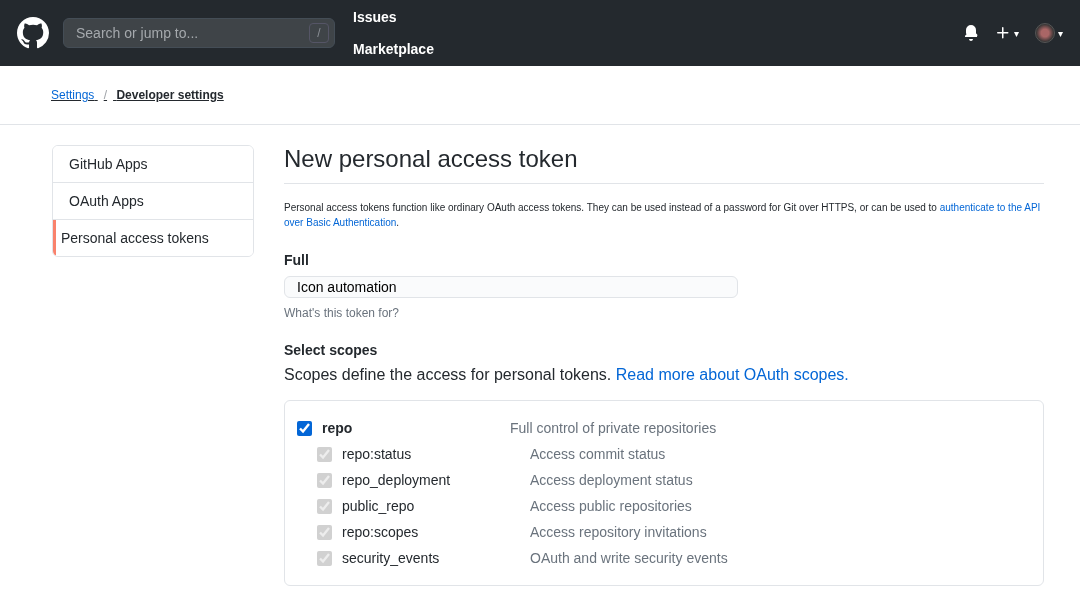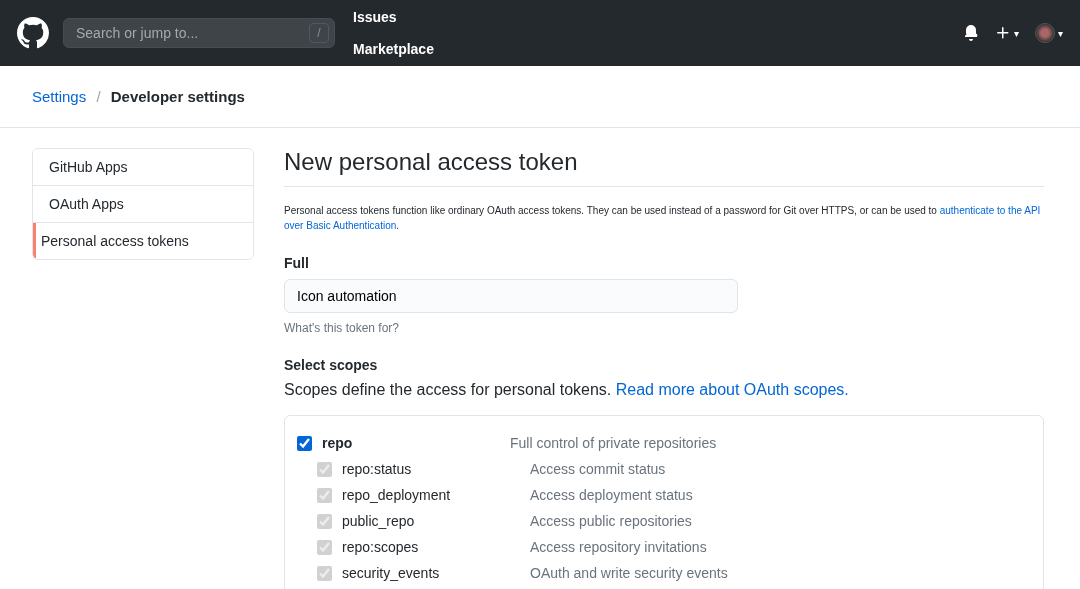--- a/index.html
+++ b/index.html
@@ -9,36 +9,36 @@
 .search { position: relative; display: flex; align-items: center; }
 .search input { background: #3f4448; border: 1px solid #444d56; border-radius: 6px; height: 30px; width: 272px; padding: 0 12px; color: #ccc; font-size: 14px; outline: none; }
 .search input::placeholder { color: #a5a9ad; }
 .slash { position: absolute; right: 6px; border: 1px solid #556; border-radius: 4px; width: 20px; height: 20px; display: flex; align-items: center; justify-content: center; color: #8a8f95; font-size: 12px; }
 .nav { display: flex; gap: 16px; margin-left: 18px; flex-direction: column; }
 .nav a { color: #fff; font-weight: 600; font-size: 14px; text-decoration: none; }
 .header-right { margin-left: auto; display: flex; align-items: center; gap: 16px; color: #fff; }
 .icon-btn { color: #fff; cursor: pointer; display: flex; align-items: center; gap: 3px; }
 .avatar { width: 20px; height: 20px; border-radius: 50%; background: radial-gradient(circle,#a66 30%, #333 70%); border: 1px solid #555; }
 .caret { font-size: 10px; }
-.breadcrumb-bar { border-bottom: 1px solid #e1e4e8; padding: 22px 32px; font-size: 15px; }
+.breadcrumb-bar { border-bottom: 1px solid #e1e4e8; padding: 22px 51px; font-size: 12px; text-decoration: underline; }
 .breadcrumb-bar a { color: #0366d6; text-decoration: none; }
 .breadcrumb-bar .sep { color: #9ea2a7; padding: 0 6px; }
 .breadcrumb-bar .current { color: #24292e; font-weight: 600; }
 .main { display: flex; padding: 20px 32px; gap: 30px; }
 .sidebar { width: 222px; flex-shrink: 0; }
-.sidebar-box { border: 1px solid #e1e4e8; border-radius: 6px; overflow: hidden; }
+.sidebar-box { border: 1px solid #e1e4e8; border-radius: 6px; overflow: hidden; margin-left: 20px; }
 .side-item { display: block; padding: 10px 16px; font-size: 14px; color: #24292e; border-bottom: 1px solid #e1e4e8; cursor: pointer; background: #fff; }
 .side-item:last-child { border-bottom: none; }
 .side-item.active { border-left: 3px solid #f9826c; padding-left: 5px; font-weight: 400; }
 .content { flex: 1; max-width: 760px; }
 h2.page-title { font-size: 24px; font-weight: 400; padding-bottom: 10px; border-bottom: 1px solid #e1e4e8; margin-bottom: 16px; }
 .intro { font-size: 10px; color: #24292e; margin-bottom: 18px; line-height: 1.5; }
 .intro a { color: #0366d6; text-decoration: none; }
 .form-label { font-weight: 600; font-size: 14px; margin-bottom: 8px; display: block; }
-.text-input { width: 454px; height: 34px; border: 1px solid #e1e4e8; border-radius: 6px; padding: 6px 12px; font-size: 14px; background: #fafbfc; outline: none; }
+.text-input { width: 454px; height: 22px; border: 1px solid #e1e4e8; border-radius: 6px; padding: 6px 12px; font-size: 14px; background: #fafbfc; outline: none; }
 .hint { color: #6a737d; font-size: 12px; margin-top: 8px; }
 .section { margin-top: 22px; }
 .scopes-intro { margin: 8px 0 16px; font-size: 16px; }
 .scopes-intro a { color: #0366d6; text-decoration: none; }
 .scopes-box { border: 1px solid #e1e4e8; border-radius: 6px; padding: 14px 12px; }
 .scope-row { display: flex; align-items: center; padding: 5px 0; font-size: 14px; }
 .scope-row input[type=checkbox] { width: 15px; height: 15px; margin-right: 10px; accent-color: #0366d6; }
 .scope-row.child { padding-left: 20px; }
 .scope-row.child input[type=checkbox] { accent-color: #959da5; }
 .scope-name { width: 188px; color: #24292e; }

